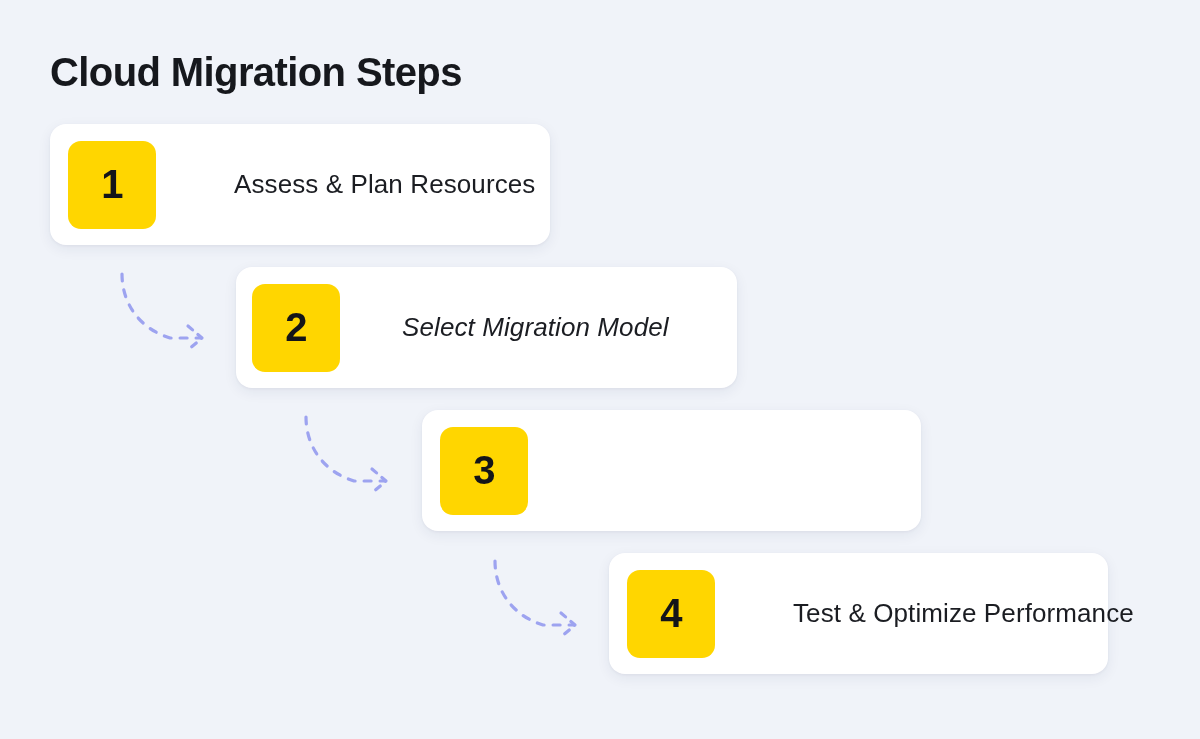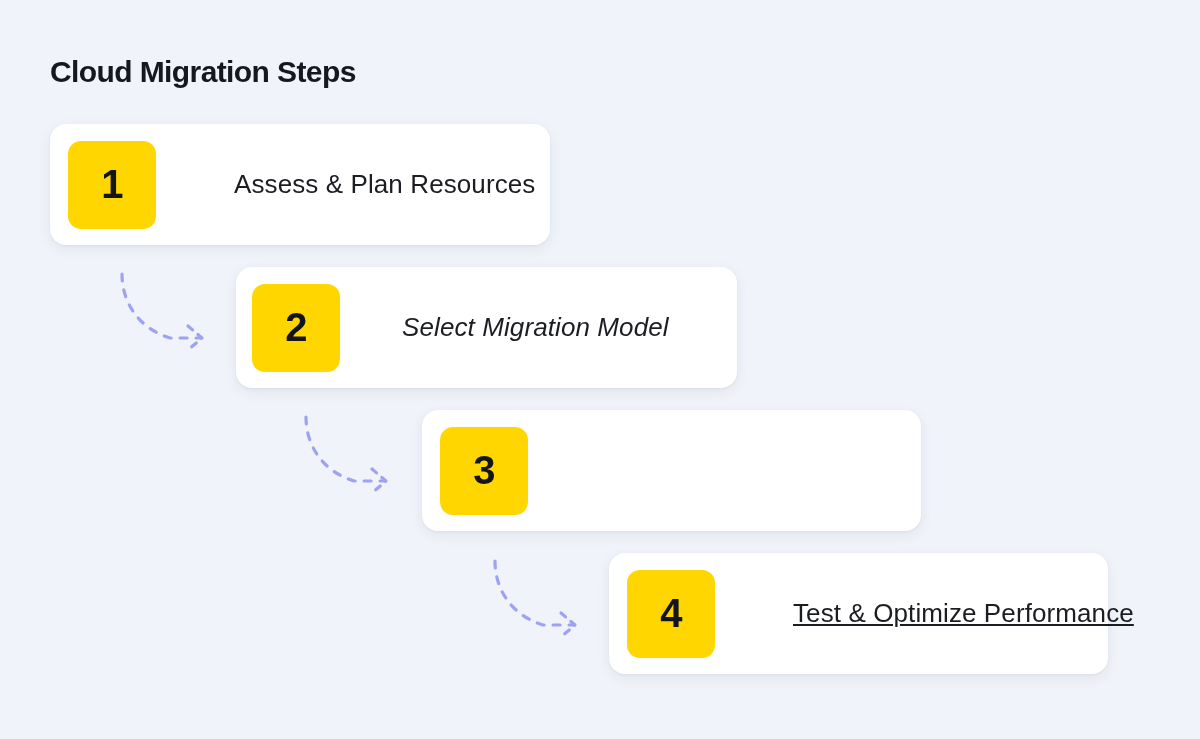--- a/index.html
+++ b/index.html
@@ -12,21 +12,21 @@
     background: #f0f3f9;
     font-family: "Liberation Sans", sans-serif;
     overflow: hidden;
     position: relative;
   }
 
   #page-title {
     position: absolute;
     left: 50px;
     top: 50px;
-    font-size: 30px;
+    font-size: 40px;
     font-weight: 800;
     color: #16181d;
     letter-spacing: -0.6px;
     line-height: 44px;
     white-space: nowrap;
   }
 
   .steps-layer {
     position: absolute;
     left: 0;
@@ -73,21 +73,21 @@
   #step-card-1 { left: 50px;  top: 124px; width: 500px; height: 121px; padding-left: 18px; }
   #step-card-1 .step-label { margin-left: 78px; }
   
   #step-card-2 { left: 236px; top: 267px; width: 501px; height: 121px; padding-left: 16px; }
   #step-card-2 .step-label { margin-left: 62px; font-style: italic; }
   
   #step-card-3 { left: 422px; top: 410px; width: 499px; height: 121px; padding-left: 18px; }
   #step-card-3 .step-label { margin-left: 78px; }
   
   #step-card-4 { left: 609px; top: 553px; width: 499px; height: 121px; padding-left: 18px; }
-  #step-card-4 .step-label { margin-left: 78px; text-decoration: underline; }
+  #step-card-4 .step-label { margin-left: 78px; }
 
   .connector-arrow {
     position: absolute;
     pointer-events: none;
   }
   #connector-1 { left: 108px; top: 268px; }
   #connector-2 { left: 292px; top: 411px; }
   #connector-3 { left: 481px; top: 555px; }
 </style>
 </head>

